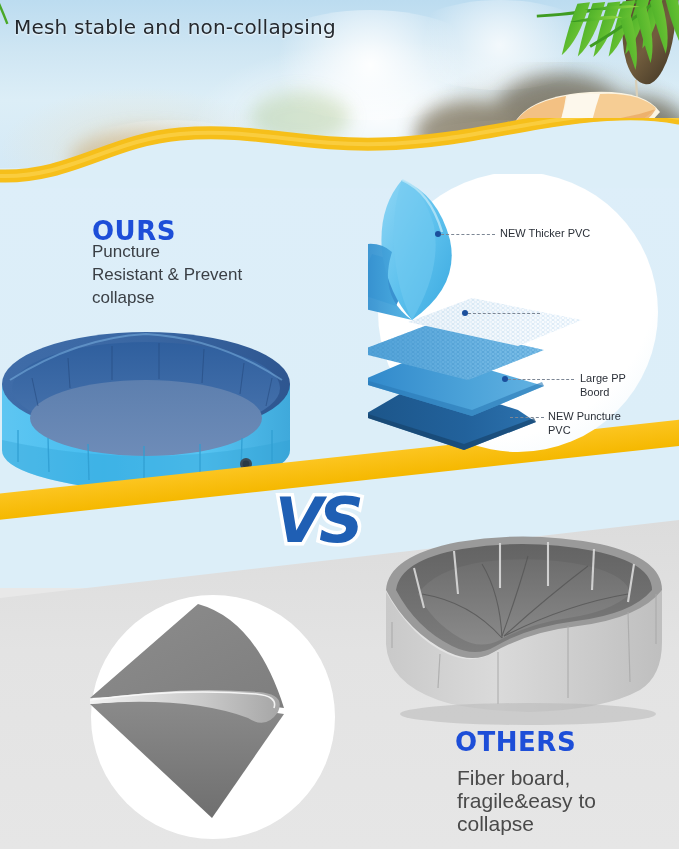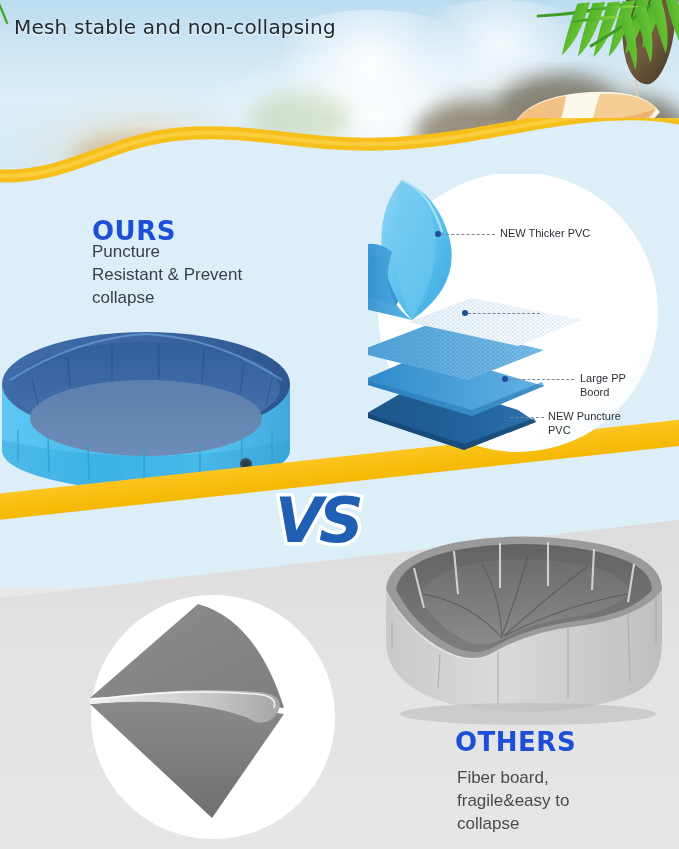--- a/index.html
+++ b/index.html
@@ -90,21 +90,21 @@
     position:absolute; left:92px; top:240px; width:200px; z-index:7;
     font-size:17px; line-height:23px; color:#3a3f45;
   }
   .others-head {
     position:absolute; left:455px; top:727px; z-index:7;
     font-family:"DejaVu Sans", sans-serif; font-weight:bold;
     font-size:26px; color:#1d4ed8; letter-spacing:0.5px;
   }
   .others-body {
     position:absolute; left:457px; top:766px; width:200px; z-index:7;
-    font-size:17px; line-height:23px; color:#4a4a4a;
+    font-size:21px; line-height:23px; color:#4a4a4a;
   }
 
   
   .vs-badge {
     position:absolute; left:275px; top:484px; z-index:8;
     font-family:"DejaVu Sans", sans-serif;
     font-weight:bold; font-style:italic; font-size:62px;
     color:#1f5fb4;
     -webkit-text-stroke:7px #ffffff;
     paint-order:stroke fill;

